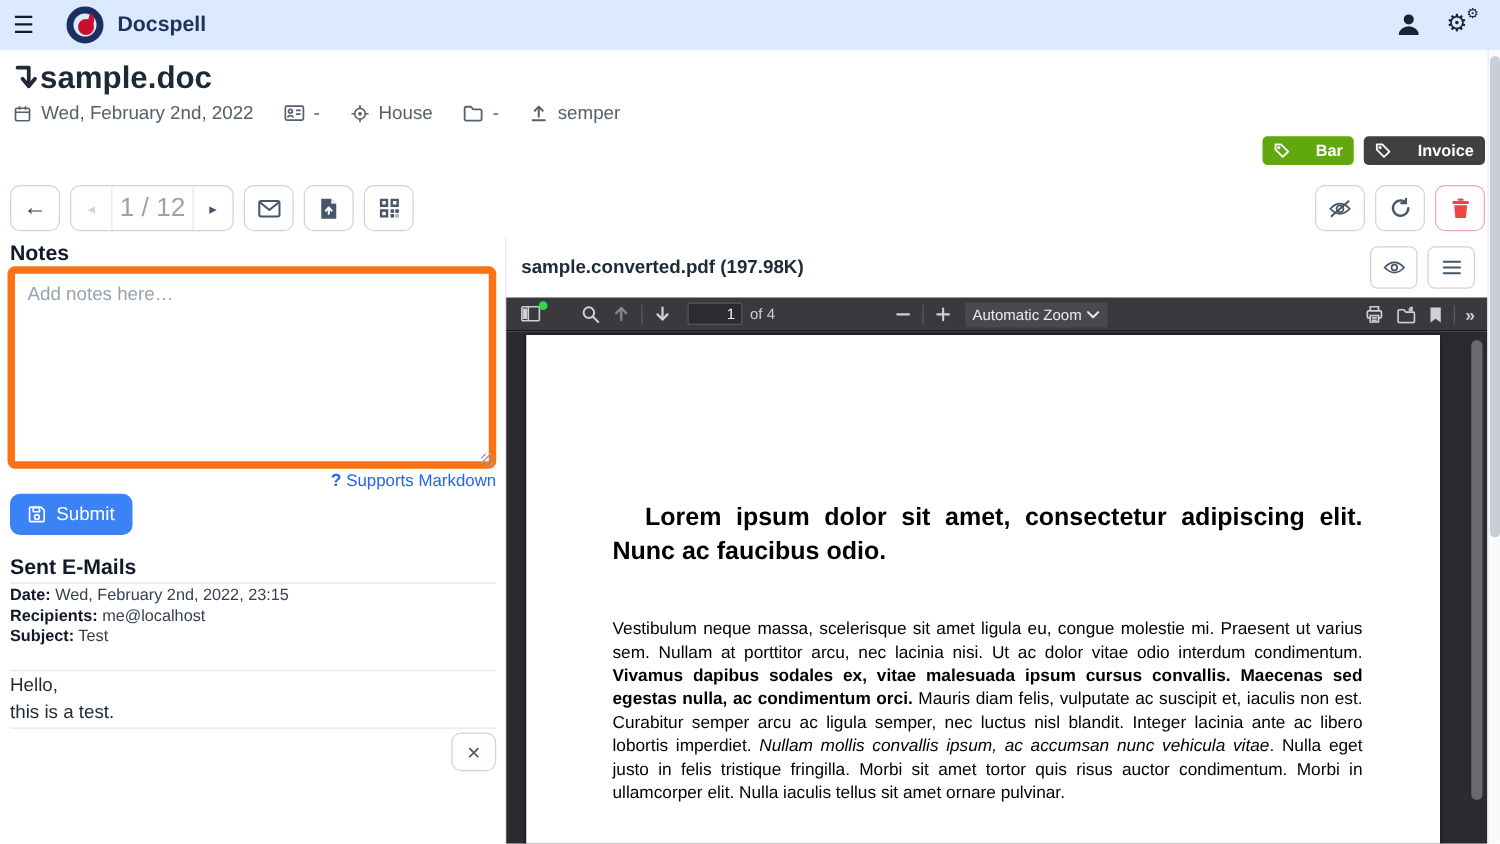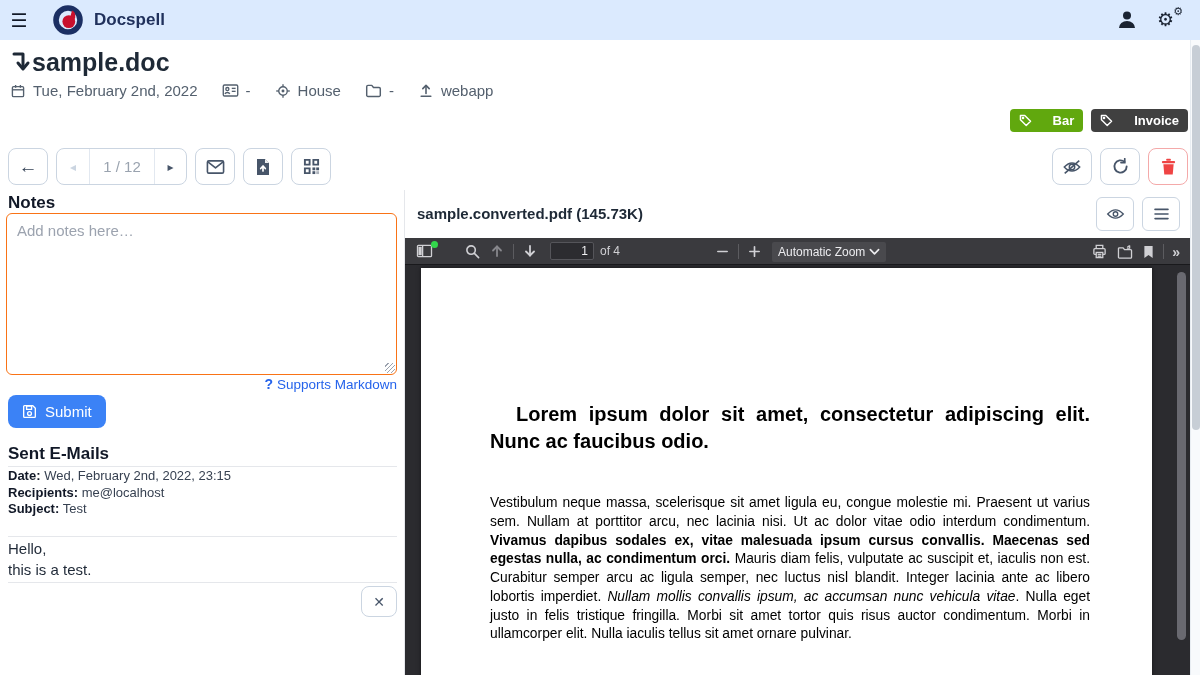--- a/index.html
+++ b/index.html
@@ -36,36 +36,36 @@
   
   .btn { background:#fff; border:1px solid #cbd5e1; border-radius:8px; color:#475569;
          display:flex; align-items:center; justify-content:center; cursor:pointer; }
   .toolbar-left { position:absolute; top:148px; left:8px; display:flex; align-items:stretch; gap:8px; height:37px; }
   .tb-btn { width:40px; }
   .back-arrow { font-size:19px; color:#334155; }
   .pager { display:flex; border:1px solid #cbd5e1; border-radius:8px; overflow:hidden; background:#fff; }
   .pager-prev { width:33px; display:flex; align-items:center; justify-content:center;
                 color:#cbd5e1; font-size:12px; border-right:1px solid #e2e8f0; cursor:pointer; }
   .pager-label { width:64px; display:flex; align-items:center; justify-content:center;
-                 color:#9aa3af; font-size:15px; }
+                 color:#9aa3af; font-size:21px; }
   .pager-next { width:32px; display:flex; align-items:center; justify-content:center;
                 color:#475569; font-size:12px; border-left:1px solid #e2e8f0; cursor:pointer; }
   .toolbar-right { position:absolute; top:148px; right:12px; display:flex; gap:8px; height:37px; }
   .btn-danger { border-color:#f4a9a9; }
 
   
   .vsep { position:absolute; left:404px; top:190px; bottom:0; width:1px; background:#e5e7eb; }
   .notes-head { position:absolute; top:193px; left:8px; width:389px; display:flex; align-items:baseline;flex-direction:column; }
   .notes-title { font-size:17px; font-weight:bold; color:#111827; }
   .notes-tabs { margin-left:auto; font-size:14px; display:flex; gap:7px; align-items:center; }
   .tab-edit { color:#1f2937; cursor:pointer; }
   .tab-dot { color:#1f2937; font-size:11px; }
   .tab-preview { color:#9ca3af; cursor:pointer; }
   .notes-area { position:absolute; top:213px; left:6px; width:391px; height:162px;
-                border:1px solid #f97316; border-radius:6px; padding:8px 10px; font-size:15px;
+                border:6px solid #f97316; border-radius:6px; padding:8px 10px; font-size:15px;
                 font-family:"Liberation Sans", sans-serif; color:#374151; resize:none; outline:none; }
   .notes-area::placeholder { color:#9ca3af; }
   .resize-grip { position:absolute; left:385px; top:363px; width:10px; height:10px;
                  background:repeating-linear-gradient(135deg, transparent 0 2px, #9ca3af 2px 3px); }
   .md-hint { position:absolute; top:376px; right:804px; left:auto; width:391px; text-align:right;
              font-size:13.5px; color:#2563eb; cursor:pointer; }
   .md-hint b { font-size:14px; }
   .submit-btn { position:absolute; top:395px; left:8px; height:33px; padding:0 14px;
                 background:#3b82f6; color:#fff; border:none; border-radius:8px; font-size:15px;
                 display:flex; align-items:center; gap:8px; cursor:pointer;
@@ -153,21 +153,21 @@
   <div class="doc-title">sample.doc</div>
 </div>
 
 <div class="meta-row">
   <svg width="16" height="16" viewBox="0 0 20 20" fill="none" stroke="#54606e" stroke-width="1.7">
     <rect x="3" y="4.5" width="14" height="12.5" rx="1.5"></rect>
       <line x1="3" y1="8.5" x2="17" y2="8.5"></line>
     <line x1="7" y1="2.5" x2="7" y2="6"></line>
       <line x1="13" y1="2.5" x2="13" y2="6"></line>
   </svg>
-  <span>Tue, February 2nd, 2022</span>
+  <span>Wed, February 2nd, 2022</span>
   <span class="gap"></span>
   <svg width="17" height="15" viewBox="0 0 20 16" fill="none" stroke="#54606e" stroke-width="1.6">
     <rect x="1.5" y="1.5" width="17" height="13" rx="1.5"></rect>
     <circle cx="6.3" cy="6.3" r="1.8"></circle>
       <path d="M3.5 12 a3 2.6 0 0 1 5.6 0"></path>
     <line x1="11.5" y1="5.5" x2="16" y2="5.5"></line>
       <line x1="11.5" y1="9" x2="16" y2="9"></line>
   </svg>
   <span>-</span>
   <span class="gap"></span>
@@ -184,21 +184,21 @@
   <svg width="17" height="15" viewBox="0 0 20 17" fill="none" stroke="#54606e" stroke-width="1.7" stroke-linejoin="round">
     <path d="M2 4 a1.5 1.5 0 0 1 1.5 -1.5 h4.5 l2 2.5 h6.5 a1.5 1.5 0 0 1 1.5 1.5 v7.5 a1.5 1.5 0 0 1 -1.5 1.5 h-13 a1.5 1.5 0 0 1 -1.5 -1.5 z"></path>
   </svg>
   <span>-</span>
   <span class="gap"></span>
   <svg width="16" height="16" viewBox="0 0 20 20" fill="none" stroke="#54606e" stroke-width="2" stroke-linecap="round" stroke-linejoin="round">
     <path d="M10 13 V3.5"></path>
       <path d="M6 7 l4 -4 4 4"></path>
       <path d="M4 16.5 h12"></path>
   </svg>
-  <span>webapp</span>
+  <span>semper</span>
 </div>
 
 <div class="tags-row">
   <div class="tag-chip tag--green">
     <svg width="13" height="13" viewBox="0 0 18 18" fill="none" stroke="#fff" stroke-width="2" stroke-linejoin="round">
       <path d="M2 2 h6 l8 8 -6 6 -8 -8 z"></path>
         <circle cx="5.6" cy="5.6" r="0.8" fill="#fff"></circle>
     </svg>
     <span>Bar</span>
   </div>
@@ -306,21 +306,21 @@
   <div><b>Subject:</b> <span>Test</span></div>
 </div>
 
 <div class="hline" style="top:536px;"></div>
 <div class="mail-body1">Hello,</div>
 <div class="mail-body2">this is a test.</div>
 <div class="hline" style="top:582px;"></div>
 
 <div class="btn close-btn">✕</div>
 
-<div class="pdf-file-label">sample.converted.pdf (145.73K)</div>
+<div class="pdf-file-label">sample.converted.pdf (197.98K)</div>
 
 <div class="pdf-head-btns">
   <div class="btn">
     <svg width="19" height="14" viewBox="0 0 22 16" fill="none" stroke="#475569" stroke-width="1.6">
       <path d="M2 8 q9 -9.5 18 0 q-9 9.5 -18 0 z"></path>
         <circle cx="11" cy="8" r="2.6"></circle>
     </svg>
   </div>
   <div class="btn">
     <svg width="15" height="12" viewBox="0 0 16 13" stroke="#475569" stroke-width="1.8" stroke-linecap="round">

